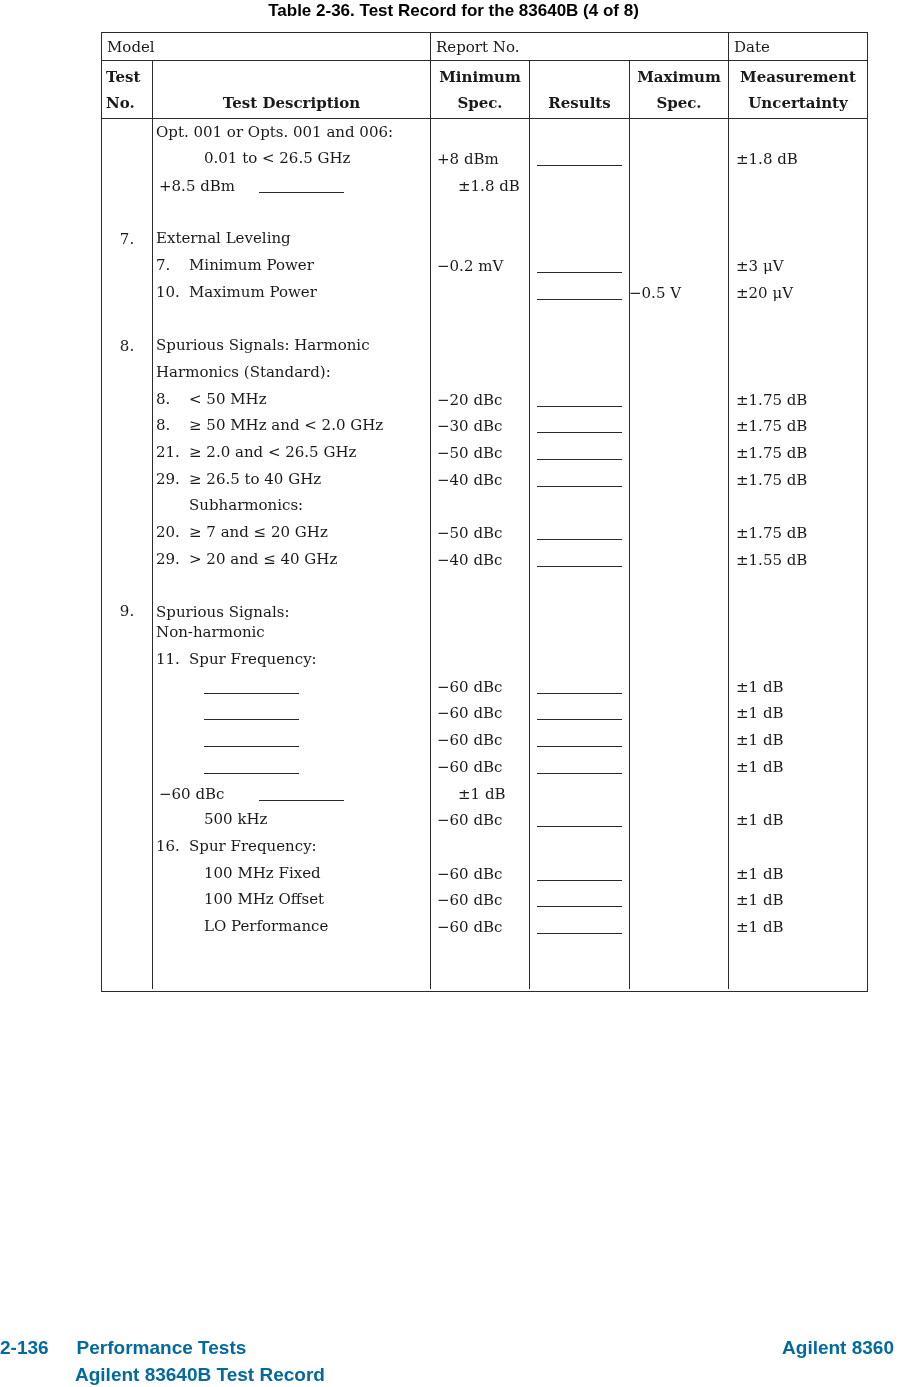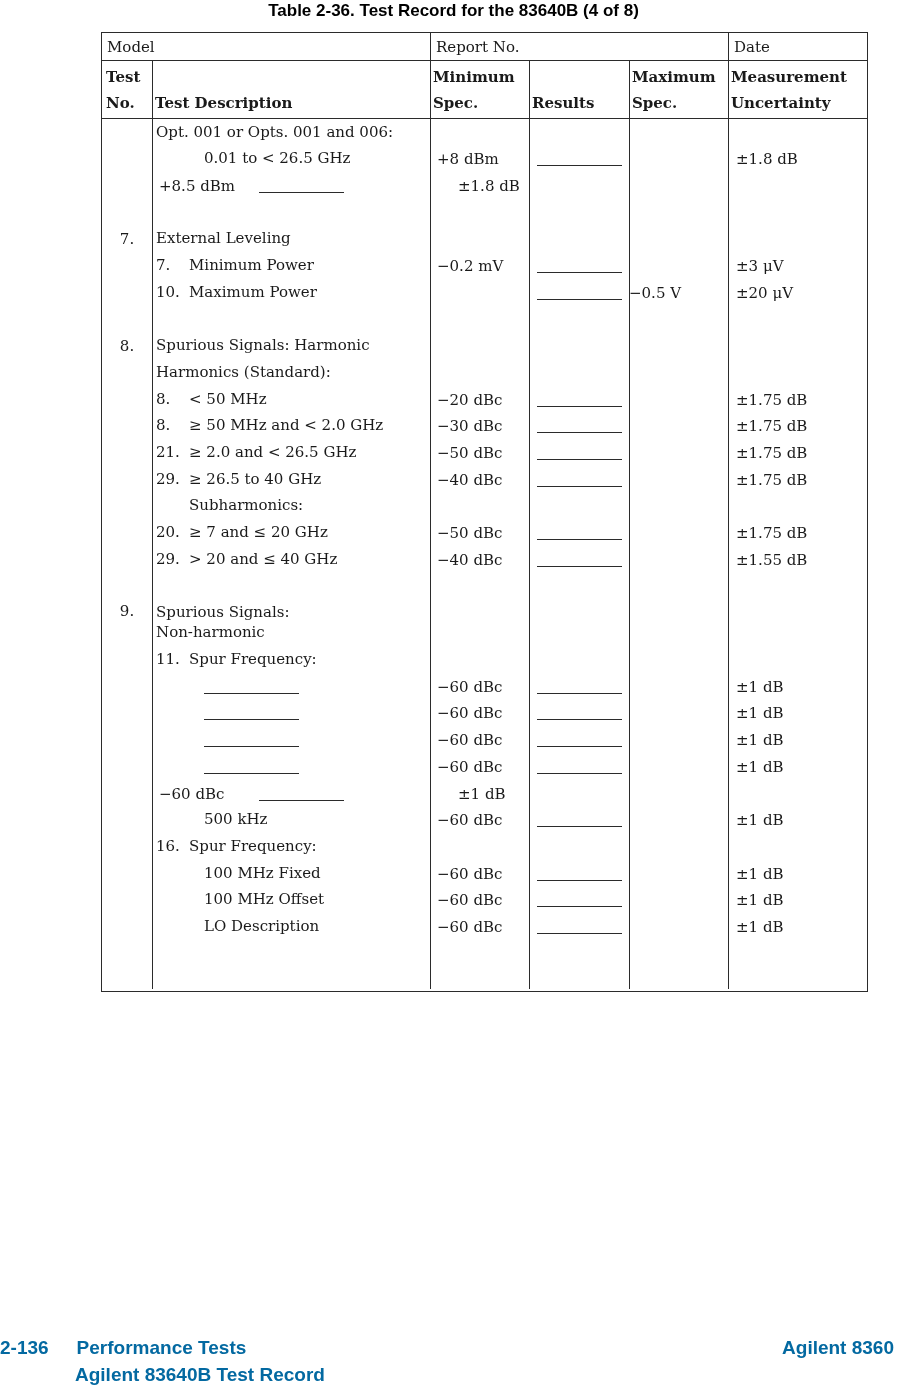--- a/index.html
+++ b/index.html
@@ -24,21 +24,21 @@
     border: 1px solid #2b2b2b;
     margin-left: 31px;
   }
   .info-row { display: flex; height: 28px; border-bottom: 1px solid #2b2b2b; font-size: 15px; }
   .icell { display: flex; align-items: center; padding-left: 5px; }
   .i-model  { width: 328px; }
   .i-report { width: 298px; border-left: 1px solid #2b2b2b; }
   .i-date   { width: 139px; border-left: 1px solid #2b2b2b; }
 
   .header-row { display: flex; height: 58px; border-bottom: 1px solid #2b2b2b; font-weight: 700; font-size: 15px; }
-  .hcell { display: flex; flex-direction: column; justify-content: space-between; padding: 7px 2px 6px; }
+  .hcell { display: flex; flex-direction: column; justify-content: space-between; padding: 7px 2px 6px; text-align: center; }
   .h-no   { width: 50px;  text-align: left; padding-left: 4px; }
   .h-desc { width: 278px; border-left: 1px solid #2b2b2b; }
   .h-min  { width: 99px;  border-left: 1px solid #2b2b2b; }
   .h-res  { width: 100px; border-left: 1px solid #2b2b2b; }
   .h-max  { width: 99px;  border-left: 1px solid #2b2b2b; }
   .h-unc  { width: 139px; border-left: 1px solid #2b2b2b; }
 
   .tbody { position: relative; height: 870px; font-size: 15px; }
   .vline { position: absolute; top: 0; bottom: 0; width: 1px; background: #2b2b2b; }
   .vl-1 { left: 50px; }  .vl-2 { left: 328px; } .vl-3 { left: 427px; }
@@ -427,21 +427,21 @@
         <div class="tcell c-min">−60 dBc</div>
         <div class="tcell c-res">
           <div class="rline"></div>
         </div>
         <div class="tcell c-max"></div>
         <div class="tcell c-unc">±1 dB</div>
       </div>
       <div class="trow">
         <div class="tcell c-no"></div>
         <div class="tcell c-desc">
-          <div class="desc-wrap ind1"><span>LO Description</span></div>
+          <div class="desc-wrap ind1"><span>LO Performance</span></div>
         </div>
         <div class="tcell c-min">−60 dBc</div>
         <div class="tcell c-res">
           <div class="rline"></div>
         </div>
         <div class="tcell c-max"></div>
         <div class="tcell c-unc">±1 dB</div>
       </div>
     </div>
 </div>

